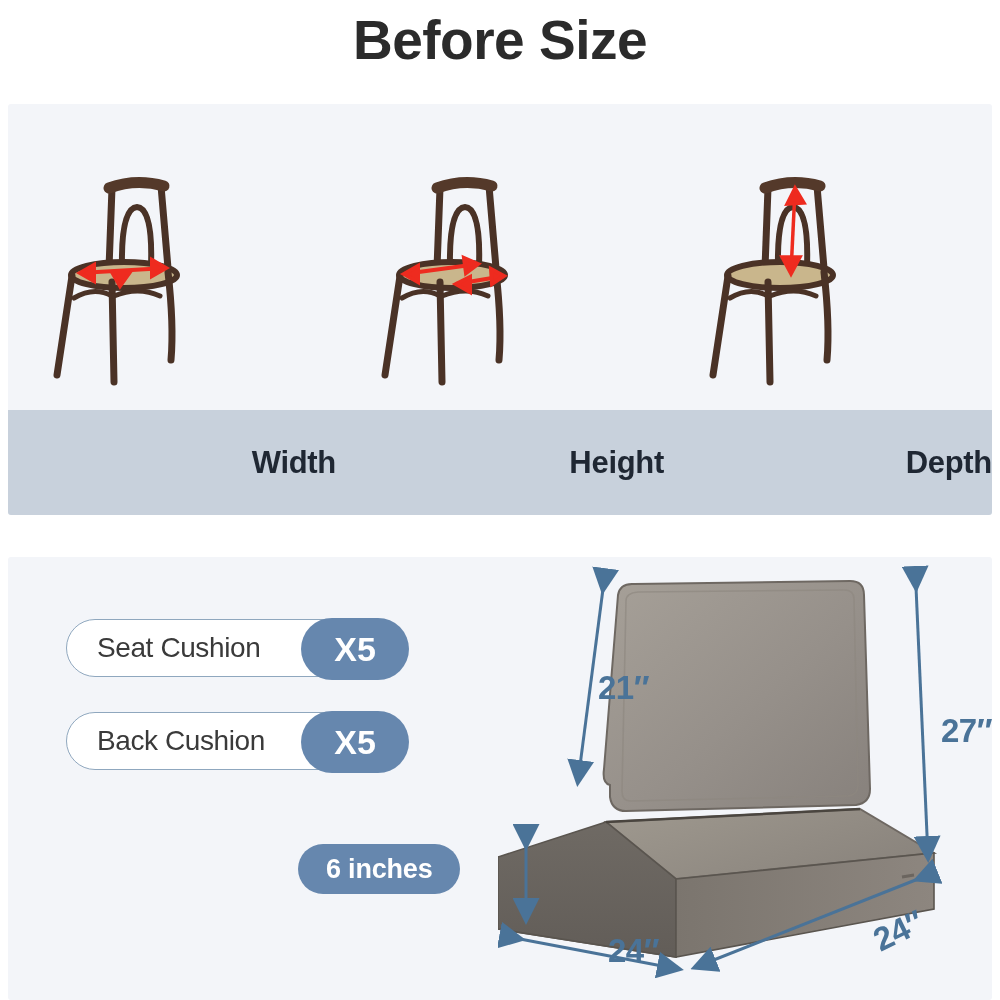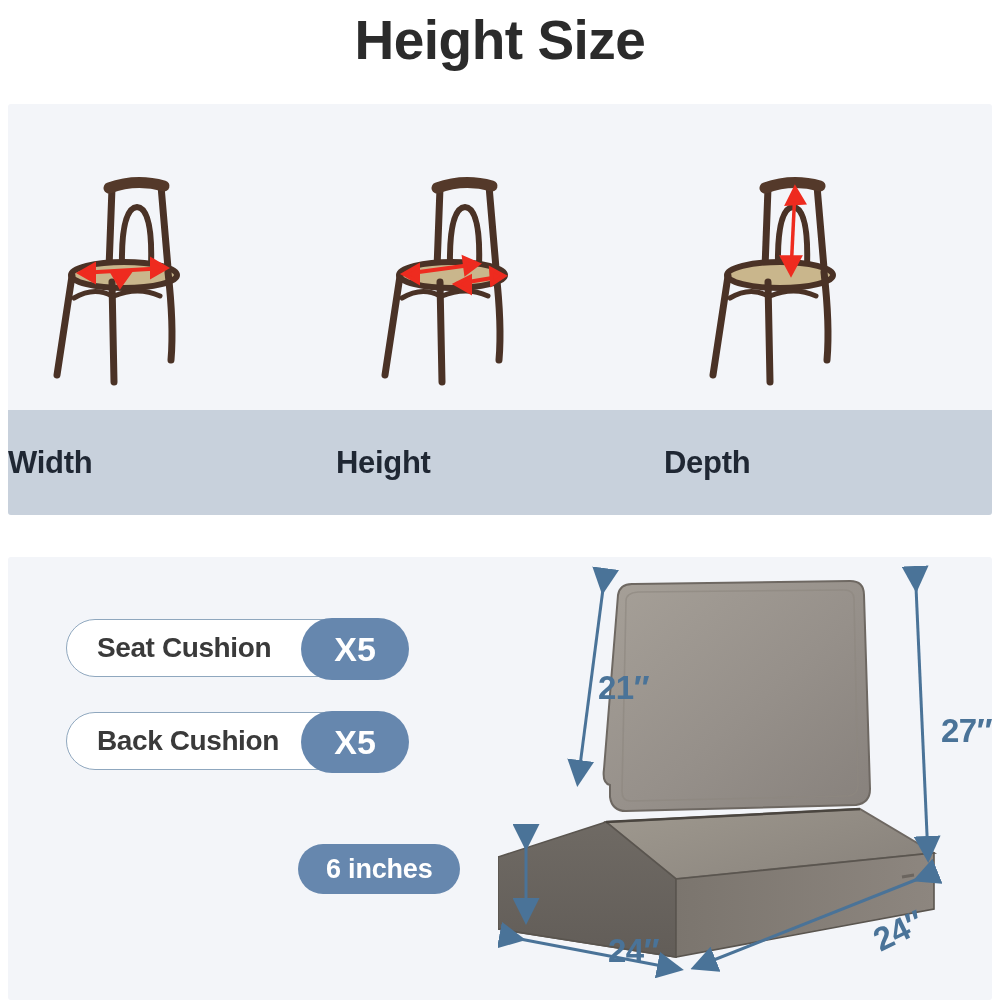--- a/index.html
+++ b/index.html
@@ -42,41 +42,41 @@
     display: flex;
   }
   .chair-cell { flex: 1 1 0; position: relative; }
 
   
   .label-band {
     position: absolute; left: 0; bottom: 0; width: 984px; height: 105px;
     background: #c8d1dc; display: flex;
   }
   .label-cell {
-    flex: 1 1 0; display: flex; align-items: center; justify-content: flex-start;
+    flex: 1 1 0; display: flex; align-items: center; justify-content: flex-end;
     padding-top: 0;
   }
   .label-cell span {
     font-size: 31px; font-weight: 700; color: #1f2733; letter-spacing: -0.3px;
   }
 
   
   .panel-bottom {
     position: absolute; left: 8px; top: 557px; width: 984px; height: 443px;
     background: #f3f5f9; border-radius: 3px; overflow: hidden;
   }
 
   
   .pill {
     position: absolute; height: 58px;
     background: #ffffff; border: 1.6px solid #8fa7be; border-radius: 30px;
     display: flex; align-items: center;
   }
   .pill-label {
-    font-size: 28px; font-weight: 700; color: #3a3a3a;
+    font-size: 28px; font-weight: 400; color: #3a3a3a;
     padding-left: 30px; letter-spacing: -0.4px; white-space: nowrap; text-align: center;
   }
   .pill-badge {
     position: absolute; right: -2px; top: -2px; height: 62px; min-width: 108px;
     background: #6687ae; border-radius: 31px;
     display: flex; align-items: center; justify-content: center;
     color: #fff; font-size: 34px; font-weight: 700; letter-spacing: 0px;
   }
   #pill-seat { left: 58px; top: 62px; width: 342px; }
   #pill-back { left: 58px; top: 155px; width: 342px; }
@@ -102,21 +102,21 @@
   #dim-21 { left: 100px; top: 112px; }
   #dim-27 { left: 443px; top: 155px; }
   #dim-24-front { left: 110px; top: 375px; }
   #dim-24-side  { left: 375px; top: 355px; transform: rotate(-26deg); }
 </style>
 </head>
 <body>
 
 <div class="page">
 
-  <div class="title">Height Size</div>
+  <div class="title">Before Size</div>
 
   <div class="panel-top">
 
 
     <div class="chairs">
 
       <div class="chair-cell">
         <svg viewBox="0 0 328 250" width="328" height="250">
           <g fill="none" stroke="#4a3226" stroke-linecap="round">
 

